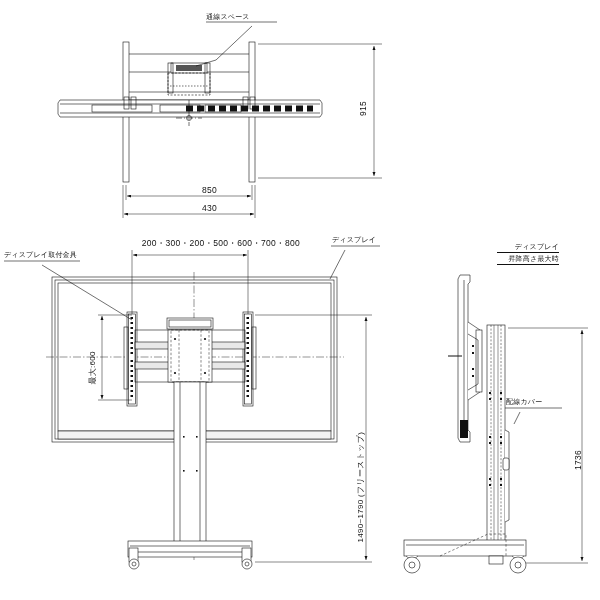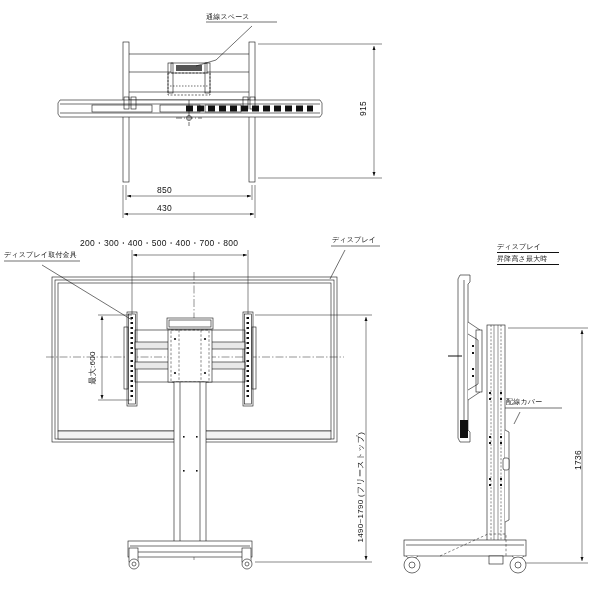--- a/index.html
+++ b/index.html
@@ -24,21 +24,21 @@
     position:absolute;
     font-size:8.5px;
     white-space:nowrap;
     color:#111;
     letter-spacing:0.3px;
   }
   .rot{
     transform-origin:center center;
     transform:rotate(-90deg);
   }
-  .ctr{text-align:left;}
+  .ctr{text-align:right;}
 </style>
 </head>
 <body>
 
 <svg id="sheet" viewBox="0 0 600 600">
   <defs>
     <marker id="ar" markerWidth="9" markerHeight="9" refX="8" refY="3" orient="auto">
       <path d="M0,0 L8,3 L0,6 z" fill="#111"></path>
     </marker>
     <marker id="arS" markerWidth="9" markerHeight="9" refX="0" refY="3" orient="auto">
@@ -322,21 +322,21 @@
 <div class="dim rot" style="left:351px;top:99px;width:24px;">915</div>
 
 <div class="dim ctr" style="left:157px;top:185px;width:60px;">850</div>
 
 <div class="dim ctr" style="left:157px;top:203px;width:60px;">430</div>
 
 <div class="lbl" style="left:4px;top:251px;">ディスプレイ取付金具</div>
 
 <div class="lbl" style="left:332px;top:236px;">ディスプレイ</div>
 
-<div class="dim ctr" style="left:80px;top:238px;width:220px;">200・300・400・500・400・700・800</div>
+<div class="dim ctr" style="left:80px;top:238px;width:220px;">200・300・200・500・600・700・800</div>
 
 <div class="dim rot" style="left:62px;top:349px;width:60px;font-size:8px;">最大:600</div>
 
 <div class="dim rot" style="left:260px;top:437px;width:200px;font-size:8px;">1490~1790 (フリーストップ)</div>
 
 <div class="lbl u ctr" style="left:497px;top:243px;width:62px;">ディスプレイ</div>
 
 <div class="lbl u ctr" style="left:497px;top:255px;width:62px;">昇降高さ最大時</div>
 
 <div class="lbl" style="left:506px;top:398px;">配線カバー</div>

